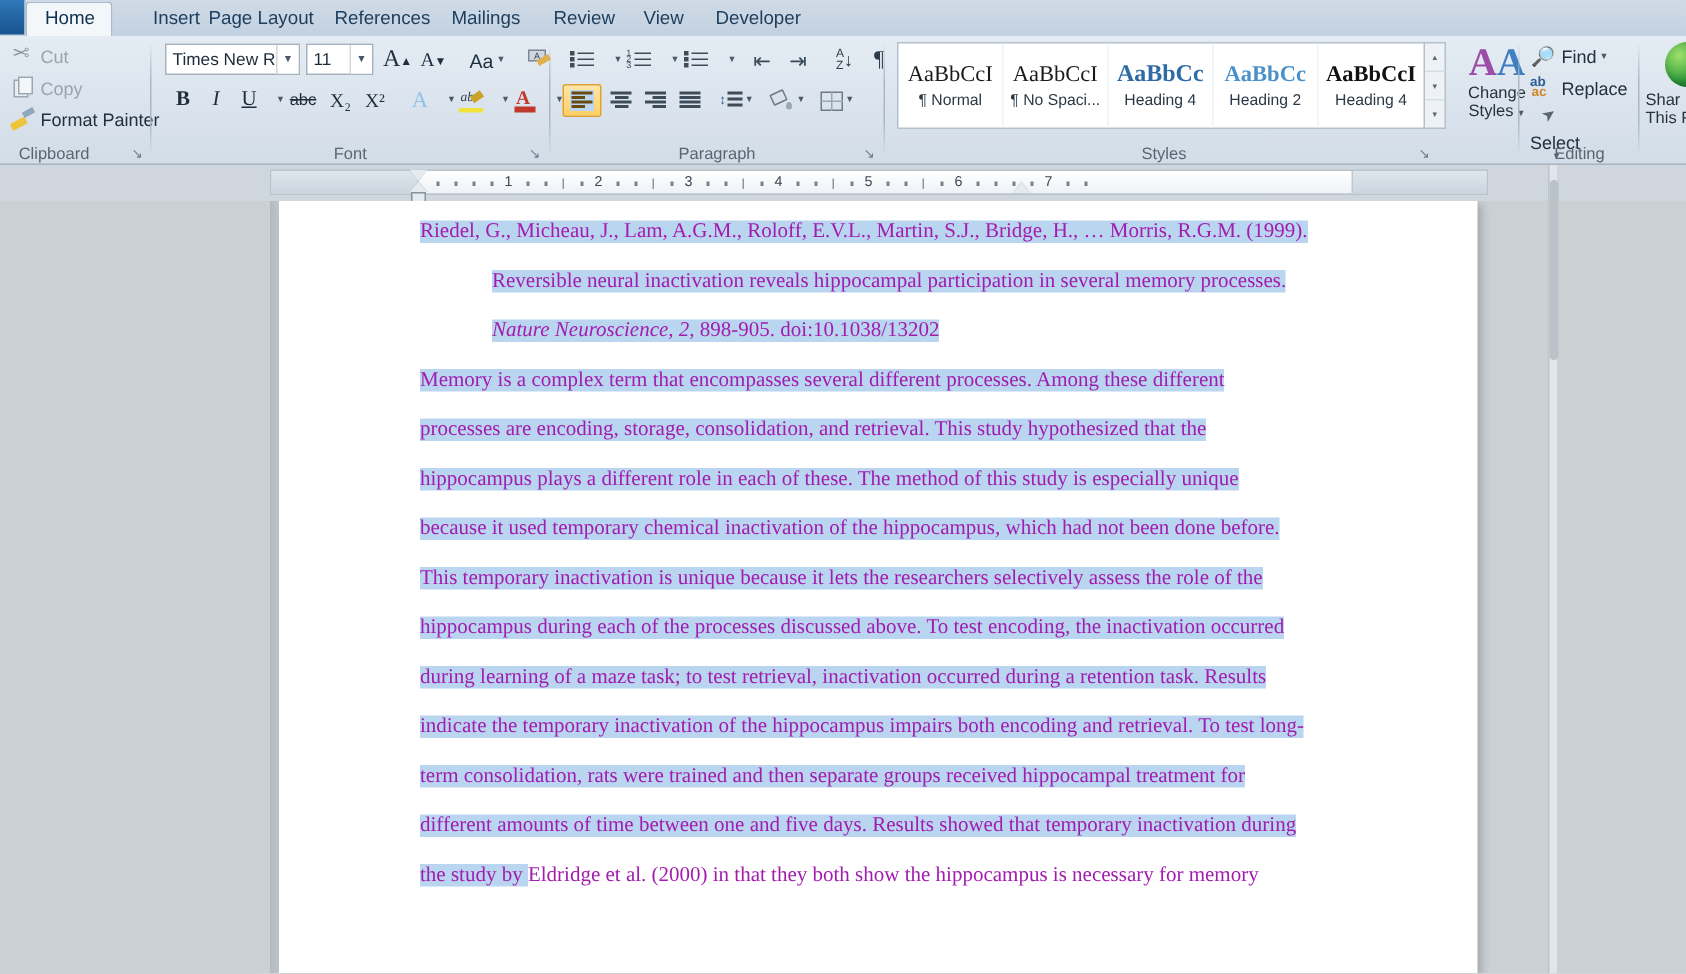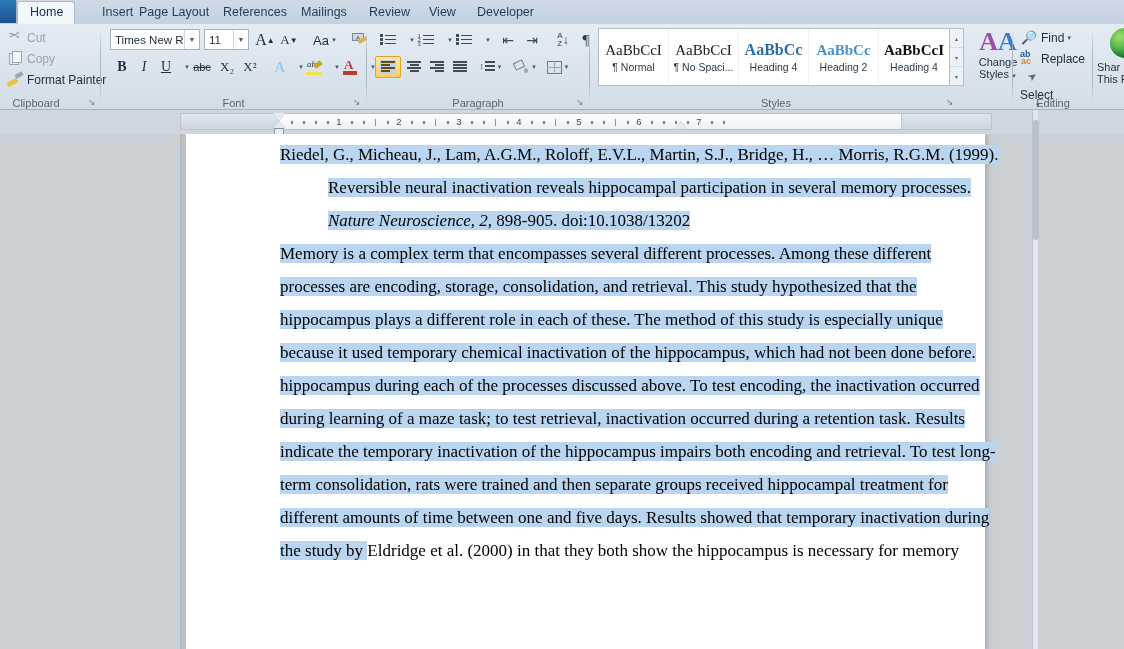--- a/index.html
+++ b/index.html
@@ -279,22 +279,22 @@
     background: #ffffff;
     box-shadow: 2px 2px 6px rgba(0,0,0,.22);
   }
   #page-shadow-l {
     position:absolute; left:180px; top:0; width:6px; height:515px;
     background: linear-gradient(to right, rgba(0,0,0,0.12), rgba(0,0,0,0.02));
   }
   #doc-text {
     position: absolute; left: 94px; top: 4px; width: 620px;
     font-family: "Liberation Serif", serif;
-    font-size: 17px;
-    color: #000000;
+    font-size: 14px;
+    color: #a21caf;
     line-height: 33px;
   }
   .para { margin: 0; }
   .ind { padding-left: 48px; }
   .line { display: block; white-space: nowrap; }
   .sel { background: #b9d5f0; }
   .ital { font-style: italic; }
 
   
   #vscroll {
@@ -667,20 +667,21 @@
           <span class="line"><span class="sel">Riedel, G., Micheau, J., Lam, A.G.M., Roloff, E.V.L., Martin, S.J., Bridge, H., … Morris, R.G.M. (1999).</span></span>
           <span class="line ind"><span class="sel">Reversible neural inactivation reveals hippocampal participation in several memory processes.</span></span>
           <span class="line ind"><span class="sel ital-lead"><span class="ital">Nature Neuroscience, 2,</span> 898-905. doi:10.1038/13202</span></span>
         </div>
 
         <div class="para">
           <span class="line"><span class="sel">Memory is a complex term that encompasses several different processes.  Among these different</span></span>
           <span class="line"><span class="sel">processes are encoding, storage, consolidation, and retrieval.  This study hypothesized that the</span></span>
           <span class="line"><span class="sel">hippocampus plays a different role in each of these.  The method of this study is especially unique</span></span>
           <span class="line"><span class="sel">because it used temporary chemical inactivation of the hippocampus, which had not been done before.</span></span>
+          <span class="line"><span class="sel">This temporary inactivation is unique because it lets the researchers selectively assess the role of the</span></span>
           <span class="line"><span class="sel">hippocampus during each of the processes discussed above.  To test encoding, the inactivation occurred</span></span>
           <span class="line"><span class="sel">during learning of a maze task; to test retrieval, inactivation occurred during a retention task.  Results</span></span>
           <span class="line"><span class="sel">indicate the temporary inactivation of the hippocampus impairs both encoding and retrieval.  To test long-</span></span>
           <span class="line"><span class="sel">term consolidation, rats were trained and then separate groups received hippocampal treatment for</span></span>
           <span class="line"><span class="sel">different amounts of time between one and five days.  Results showed that temporary inactivation during</span></span>
           <span class="line" id="last-line"><span class="sel">the study by </span><span>Eldridge et al. (2000) in that they both show the hippocampus is necessary for memory</span></span>
         </div>
 
       </div>
     </div>

